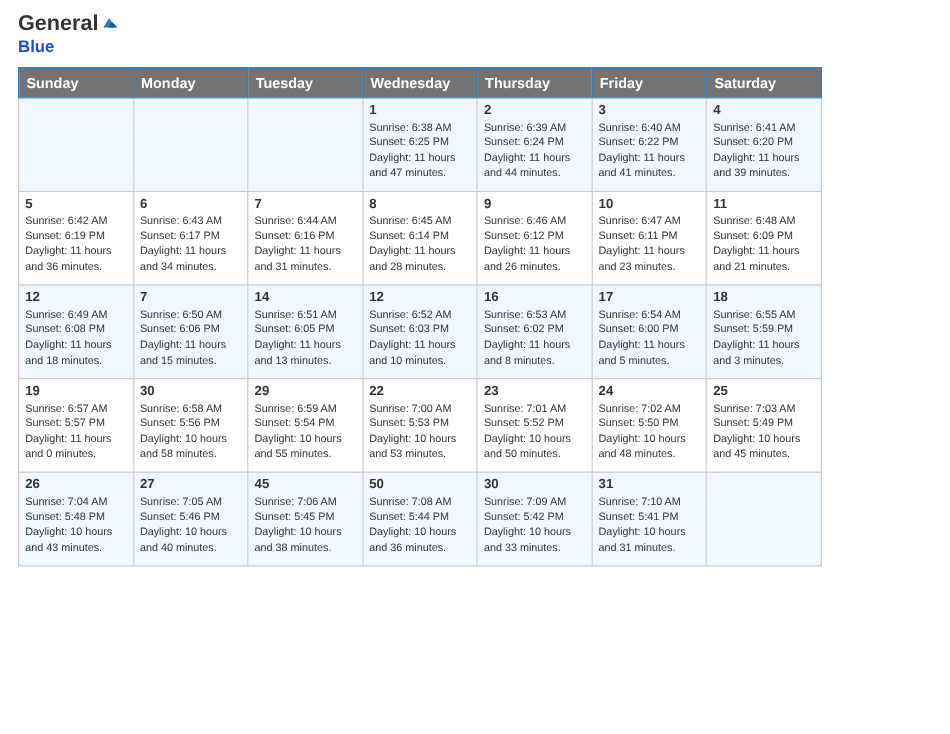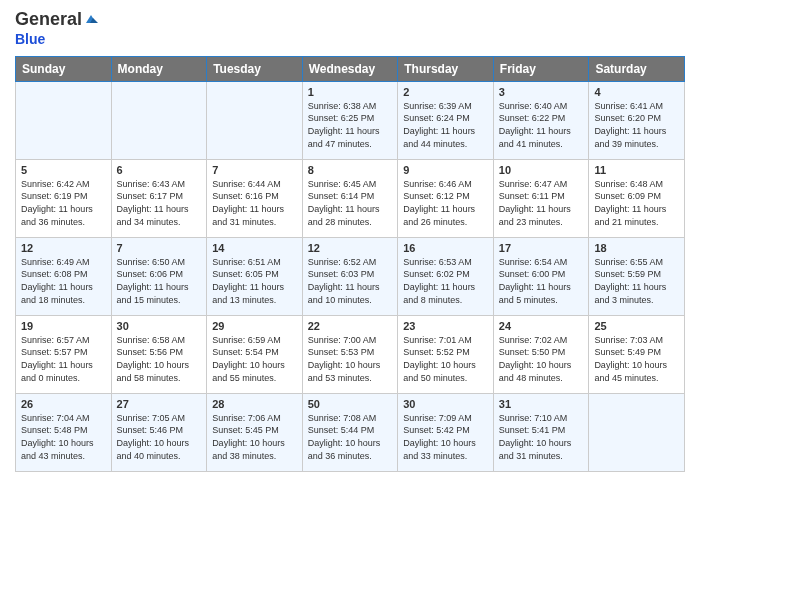--- a/index.html
+++ b/index.html
@@ -246,21 +246,21 @@
         <tr>
           <td>
             <span class="day-num">26</span>
             <div class="day-info">Sunrise: 7:04 AM<br>Sunset: 5:48 PM<br>Daylight: 10 hours<br>and 43 minutes.</div>
           </td>
           <td>
             <span class="day-num">27</span>
             <div class="day-info">Sunrise: 7:05 AM<br>Sunset: 5:46 PM<br>Daylight: 10 hours<br>and 40 minutes.</div>
           </td>
           <td>
-            <span class="day-num">28</span>
+            <span class="day-num">45</span>
             <div class="day-info">Sunrise: 7:06 AM<br>Sunset: 5:45 PM<br>Daylight: 10 hours<br>and 38 minutes.</div>
           </td>
           <td>
             <span class="day-num">50</span>
             <div class="day-info">Sunrise: 7:08 AM<br>Sunset: 5:44 PM<br>Daylight: 10 hours<br>and 36 minutes.</div>
           </td>
           <td>
             <span class="day-num">30</span>
             <div class="day-info">Sunrise: 7:09 AM<br>Sunset: 5:42 PM<br>Daylight: 10 hours<br>and 33 minutes.</div>
           </td>

